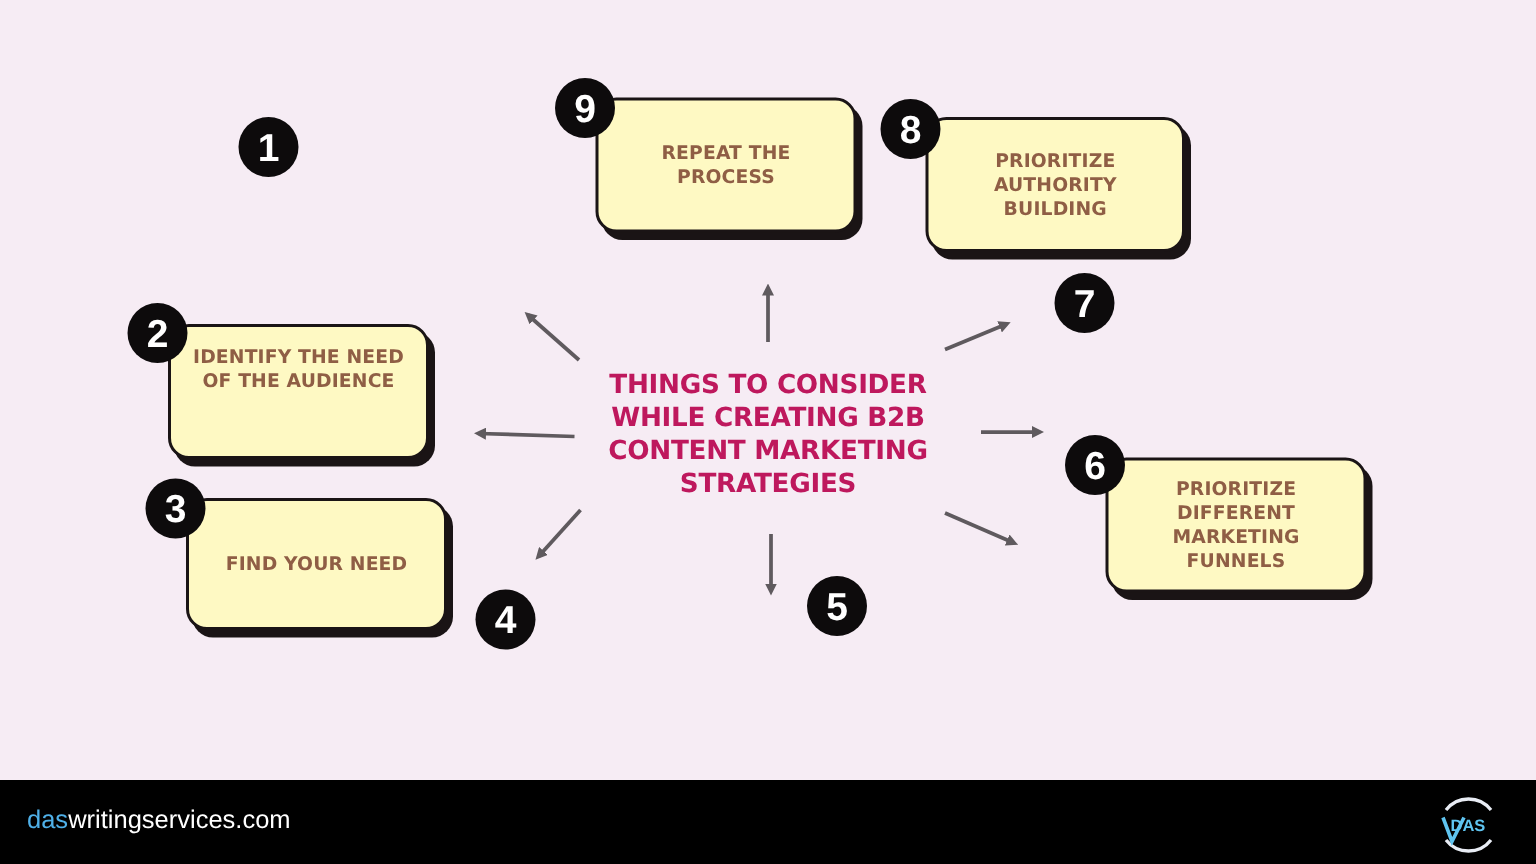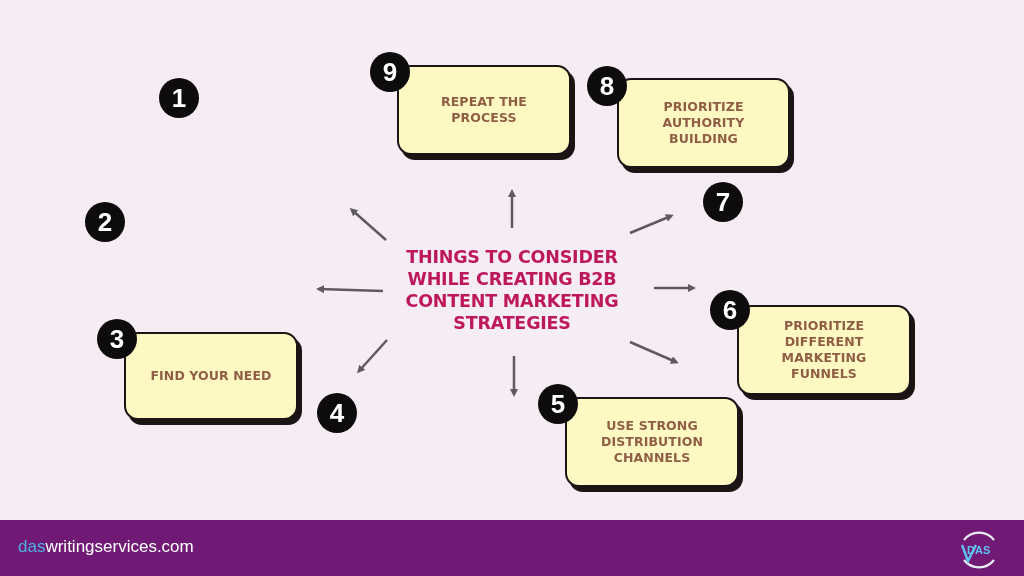--- a/index.html
+++ b/index.html
@@ -6,21 +6,21 @@
   body { width:1024px; height:576px; overflow:hidden; background:#f6ecf4; position:relative; font-family:"DejaVu Sans", sans-serif; }
   .canvas { position:absolute; left:0; top:0; width:1024px; height:520px; background:#f6ecf4; }
   .card { position:absolute; box-sizing:border-box; }
   .card .shadow { position:absolute; left:4px; top:5px; right:-4px; bottom:-5px; background:#1a1415; border-radius:14px; }
   .card .face { position:absolute; left:0; top:0; right:0; bottom:0; background:#fef9c3; border:2.5px solid #1a1415; border-radius:14px; box-sizing:border-box;
     display:flex; align-items:center; justify-content:center; text-align:center; }
   .card .label { font-family:"DejaVu Sans", sans-serif; font-weight:bold; font-size:12.5px; line-height:16px; color:#8f5e45; letter-spacing:0.1px; padding:0 8px; white-space:pre-line; }
   .badge { position:absolute; width:40px; height:40px; border-radius:50%; background:#0d0b0c; color:#ffffff; font-family:"Liberation Sans", sans-serif; font-weight:bold; font-size:26px; display:flex; align-items:center; justify-content:center; z-index:3; }
   .center-title { position:absolute; left:380px; top:246px; width:264px; text-align:center; font-family:"DejaVu Sans", sans-serif; font-weight:bold; font-size:17.5px; line-height:22px; color:#be185d; white-space:pre-line; letter-spacing:-0.2px; }
   svg.arrows { position:absolute; left:0; top:0; width:1024px; height:520px; }
-  .footer { position:absolute; left:0; top:520px; width:1024px; height:56px; background:#701a75; }
+  .footer { position:absolute; left:0; top:520px; width:1024px; height:56px; background:#000000; }
   .footer .site { position:absolute; left:18px; top:17px; font-family:"Liberation Sans", sans-serif; font-size:17px; color:#ffffff; }
   .footer .site .pre { color:#4fb0e8; }
 </style>
 </head>
 <body>
 
 <div class="canvas">
 
   <svg class="arrows" viewBox="0 0 1024 520">
     <defs>
@@ -40,40 +40,39 @@
     </g>
   </svg>
 
   <div class="center-title">THINGS TO CONSIDER
 WHILE CREATING B2B
 CONTENT MARKETING
 STRATEGIES</div>
 
   <div class="badge" style="left:159px;top:78px;">1</div>
 
+  <div class="card" style="left:112px;top:216px;width:174px;height:90px;">
+    <div class="shadow"></div>
+    <div class="face" style="align-items:flex-start;padding-top:12px;">
+        <span class="label">IDENTIFY THE NEED
+OF THE AUDIENCE</span>
+      </div>
+  </div>
   <div class="badge" style="left:85px;top:202px;">2</div>
 
   <div class="card" style="left:124px;top:332px;width:174px;height:88px;">
     <div class="shadow"></div>
     <div class="face">
         <span class="label">FIND YOUR NEED</span>
       </div>
   </div>
   <div class="badge" style="left:97px;top:319px;">3</div>
 
   <div class="badge" style="left:317px;top:393px;">4</div>
 
-  <div class="card" style="left:565px;top:397px;width:174px;height:90px;">
-    <div class="shadow"></div>
-    <div class="face">
-        <span class="label">USE STRONG
-DISTRIBUTION
-CHANNELS</span>
-      </div>
-  </div>
   <div class="badge" style="left:538px;top:384px;">5</div>
 
   <div class="card" style="left:737px;top:305px;width:174px;height:90px;">
     <div class="shadow"></div>
     <div class="face">
         <span class="label">PRIORITIZE
 DIFFERENT
 MARKETING FUNNELS</span>
       </div>
   </div>

